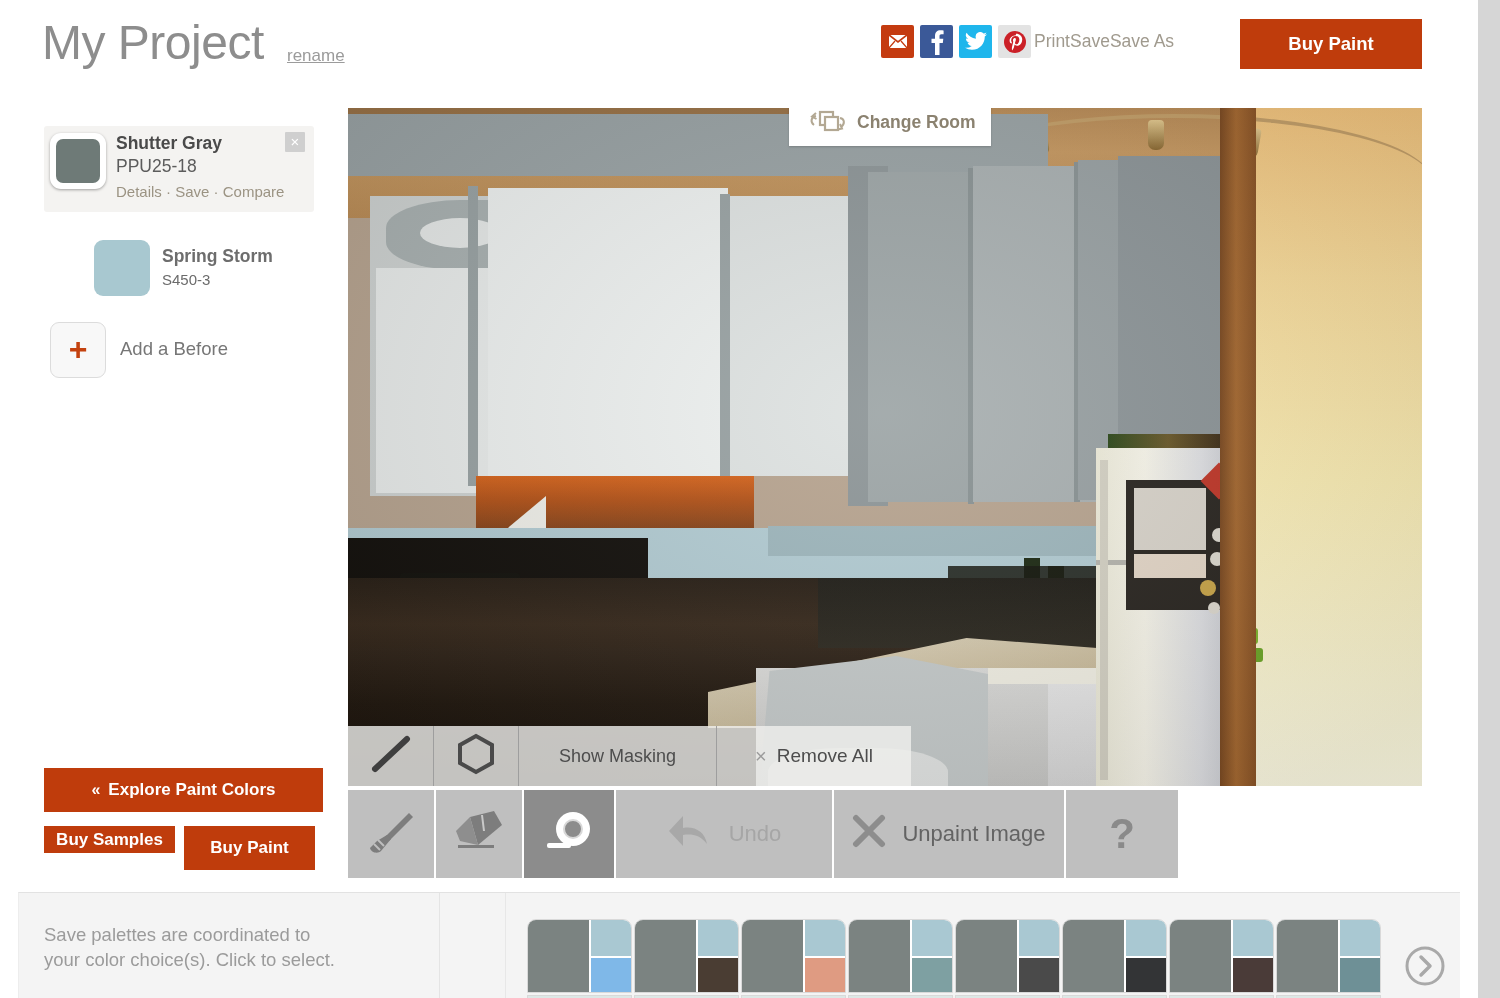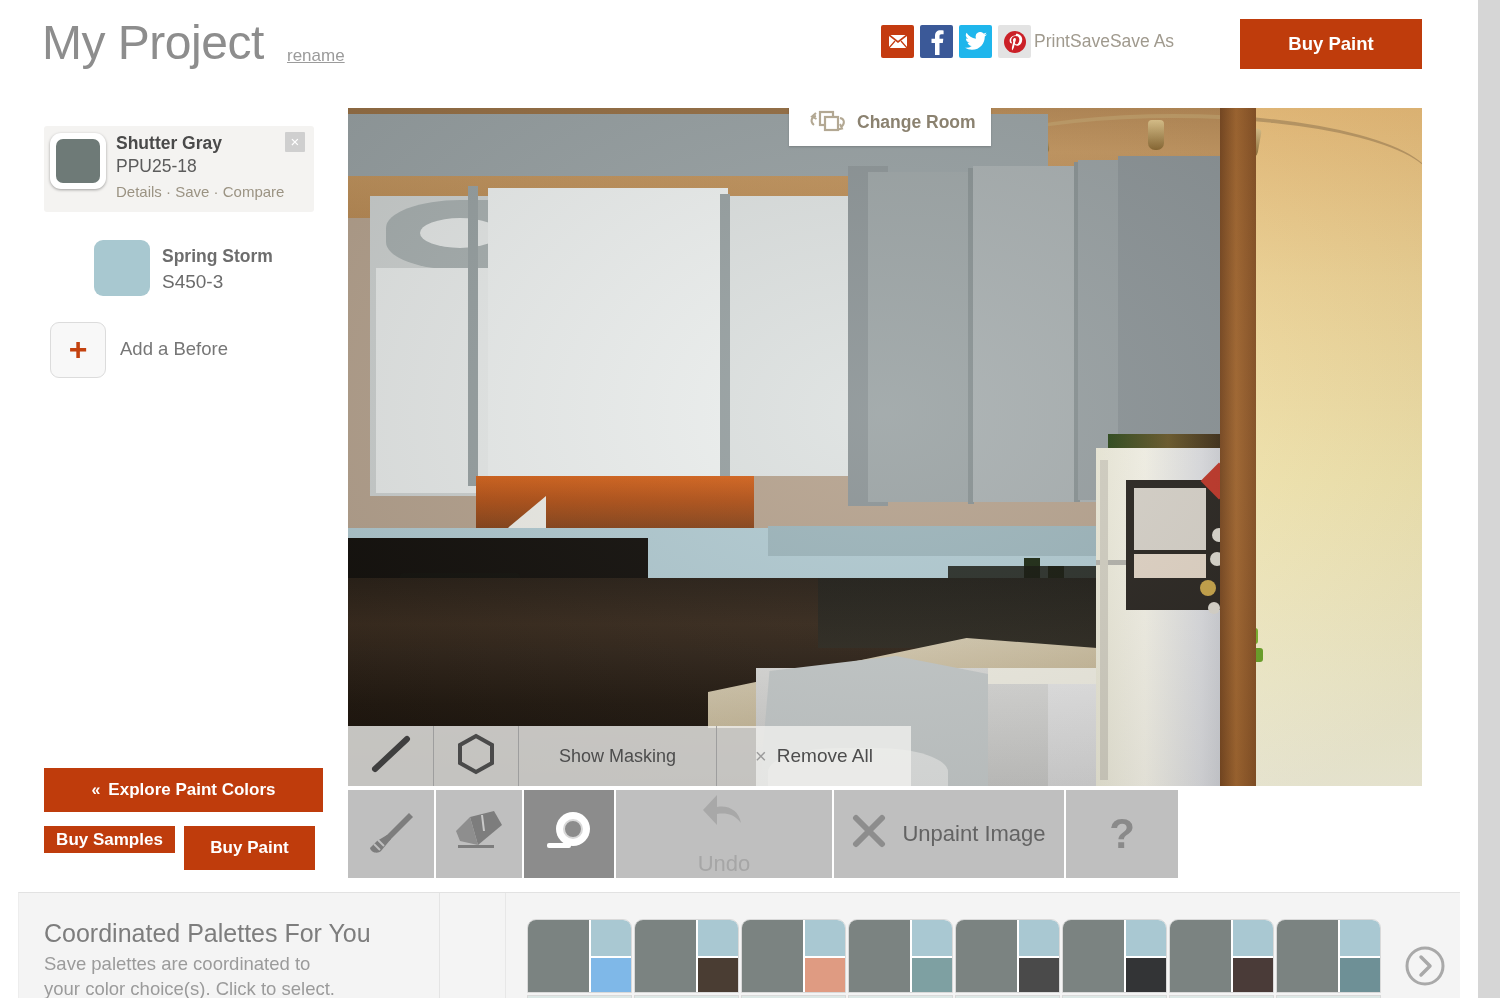--- a/index.html
+++ b/index.html
@@ -58,21 +58,21 @@
   .cc-links { position: absolute; left: 72px; top: 57px; font-size: 15px; color: #9b9383; white-space: nowrap; }
   .cc-links span.lk { cursor: pointer; }
   .cc-close {
     position: absolute; left: 241px; top: 6px; width: 20px; height: 20px;
     background: #cfcfcf; color: #fff; font-size: 15px; line-height: 20px;
     text-align: center; cursor: pointer; border-radius: 1px;
   }
   .color-row2 { position: absolute; left: 50px; top: 152px; width: 270px; height: 56px; margin-left: 44px; }
   .swatch-plain { position: absolute; left: 0; top: 0; width: 56px; height: 56px; border-radius: 9px; }
   .c2-name { position: absolute; left: 68px; top: 6px; font-size: 17.5px; font-weight: bold; color: #6d6d6d; }
-  .c2-code { position: absolute; left: 68px; top: 31px; font-size: 19px; color: #6b6b6b; }
+  .c2-code { position: absolute; left: 68px; top: 31px; font-size: 15px; color: #6b6b6b; }
   .add-row { position: absolute; left: 50px; top: 234px; width: 270px; height: 56px; cursor: pointer; }
   .add-box {
     position: absolute; left: 0; top: 0; width: 56px; height: 56px;
     background: #f8f8f8; border: 1px solid #dcdcdc; border-radius: 9px;
     display: flex; align-items: center; justify-content: center;
   }
   .add-plus { color: #c4420f; font-size: 32px; font-weight: bold; line-height: 1; margin-top: -3px; }
   .add-label { position: absolute; left: 70px; top: 16px; font-size: 18.5px; color: #767676; }
   .btn-red {
     background: #bf3c0c; color: #fff; border: none; cursor: pointer;
@@ -196,21 +196,21 @@
   .mb-remove .xm { color:#9b9b9b; font-size:20px; margin-right:10px; }
 
   
   .toolbar { position: absolute; left: 348px; top: 790px; width: 1074px; height: 88px; display: flex; }
   .tool { background: #bfbfbf; height: 88px; display: flex; align-items: center; justify-content: center; cursor: pointer; border-right: 2px solid #fff; }
   .tool.active { background: #8c8c8c; }
   .tool.disabled { cursor: default; }
   .t-brush { width: 88px; }
   .t-eraser { width: 88px; }
   .t-tape { width: 92px; }
-  .t-undo { width: 218px; font-size: 22px; color: #a6a6a6; gap: 16px; flex-direction: column; }
+  .t-undo { width: 218px; font-size: 22px; color: #a6a6a6; gap: 16px; }
   .t-unpaint { width: 232px; font-size: 22px; color: #636363; gap: 16px; }
   .t-before { width: 244px; font-size: 22px; color: #636363; gap: 16px; }
   .t-help { width: 112px; border-right: none; font-size: 42px; font-weight: bold; color: #8a8a8a; }
 
   
   .palettes {
     position: absolute; left: 18px; top: 892px; width: 1442px; height: 106px;
     background: #f4f4f4; border-top: 1px solid #e2e2e2; border-left: 1px solid #ededed;
   }
   .pal-left { position: absolute; left: 0; top: 0; width: 420px; height: 106px; padding: 26px 0 0 25px; }
@@ -482,21 +482,20 @@
             <path d="M4 4 L30 30 M30 4 L4 30" stroke="#8d8d8d" stroke-width="6" stroke-linecap="round"></path>
           </svg>
       </span>
       <span>Unpaint Image</span>
     </div>
     <div class="tool t-help">?</div>
   </div>
 
   <div class="palettes">
     <div class="pal-left">
-      <div class="pal-title">Coordinated Palettes For You</div>
       <div class="pal-sub">
         <div>Save palettes are coordinated to</div>
         <div>your color choice(s). Click to select.</div>
       </div>
     </div>
     <div class="pal-div"></div>
     <div class="pal-div2"></div>
     <div class="pal-strip" id="pal-strip">
         <div class="pcard">
           <div class="grid">

